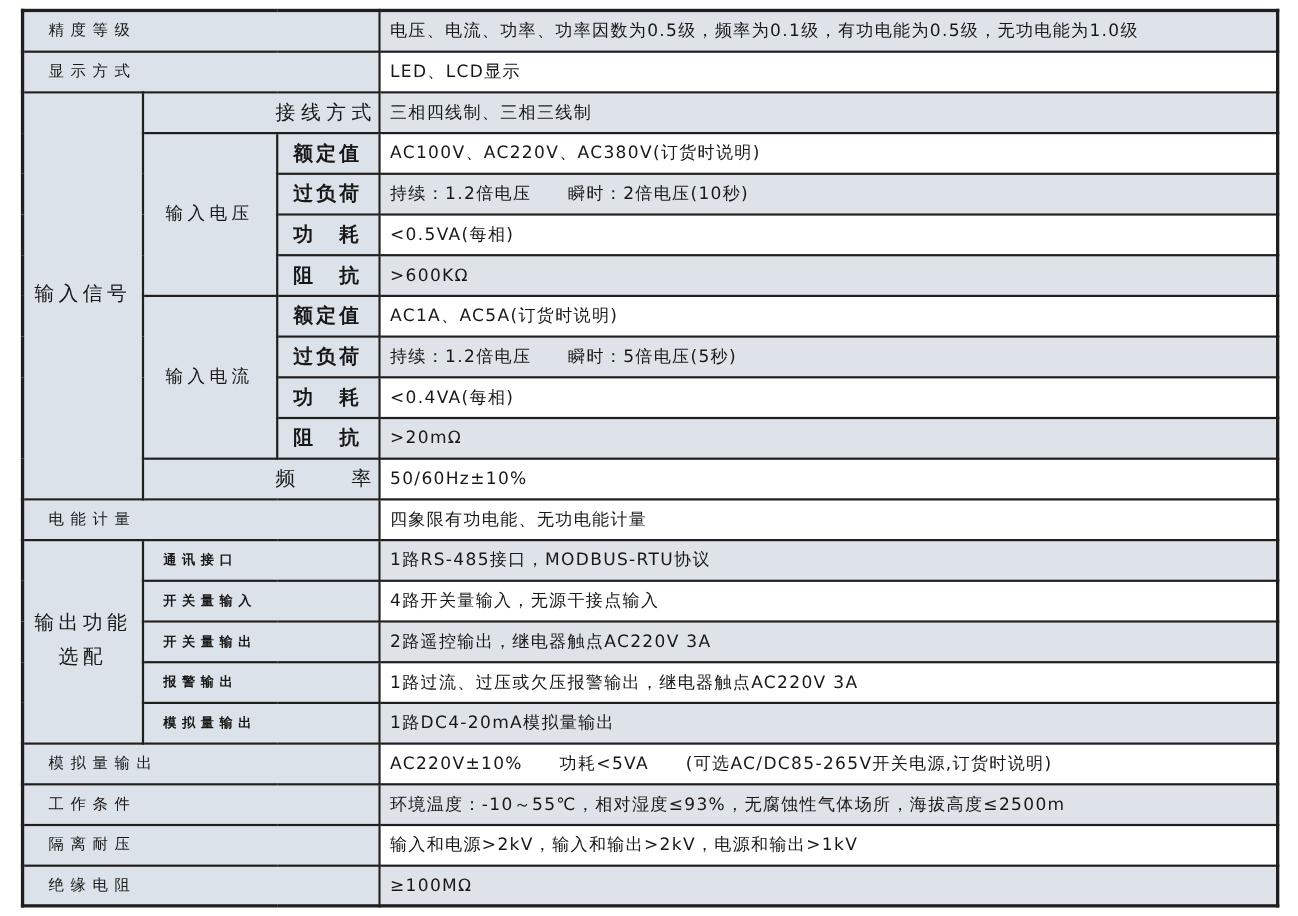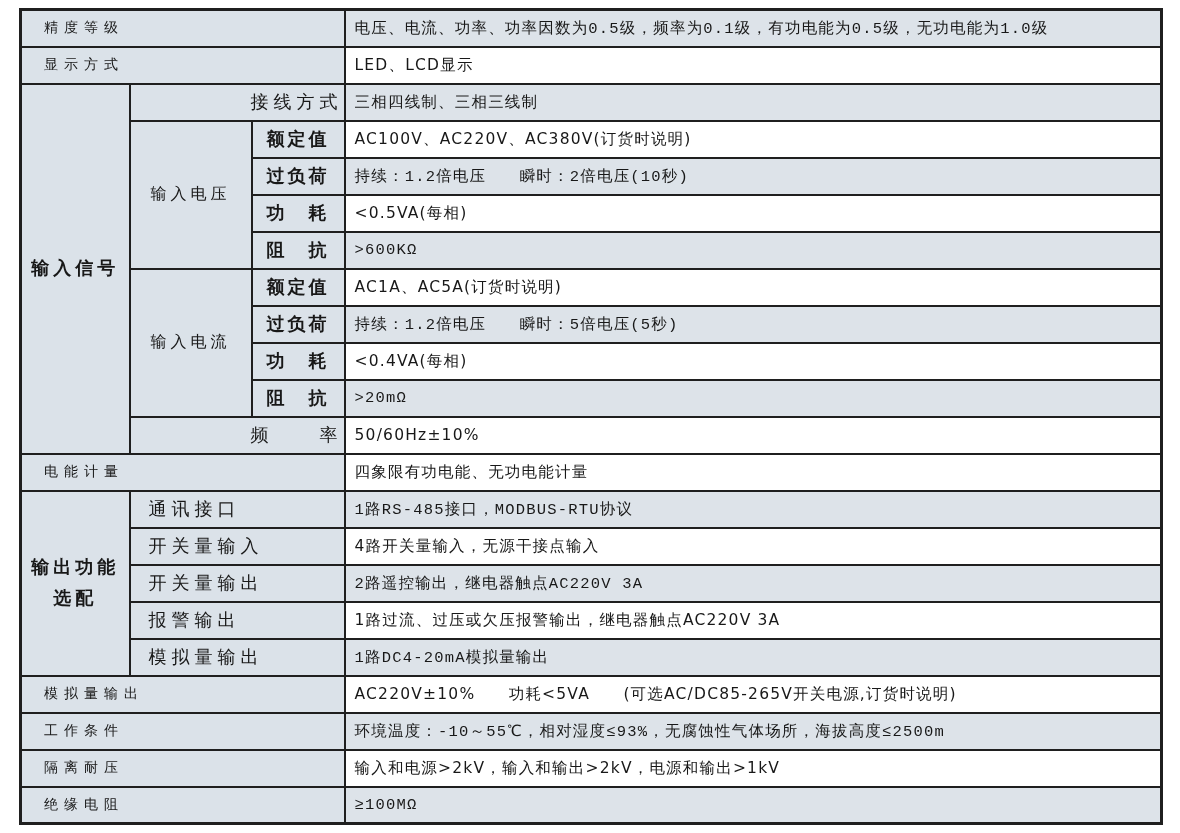--- a/index.html
+++ b/index.html
@@ -41,21 +41,21 @@
     font-size:14px;
     letter-spacing:6px;
     font-weight:500;
   }
   
   td.lh{
     background:var(--label-bg);
     text-align:center;
     font-size:18px;
     letter-spacing:4px;
-    font-weight:700;
+    font-weight:400;
     white-space:pre-line;
     line-height:1.7;
   }
   
   td.l2{
     background:var(--label-bg);
     text-align:center;
     font-size:16px;
     letter-spacing:4px;
     font-weight:500;
@@ -65,42 +65,41 @@
     background:var(--label-bg);
     text-align:right;
     font-size:18px;
     letter-spacing:5px;
     font-weight:500;
   }
   
   td.l2l{
     background:var(--label-bg);
     padding-left:18px;
-    font-size:18px;
+    font-size:12px;
     letter-spacing:5px;
-    font-weight:400;
+    font-weight:700;
   }
   
   td.l3{
     background:var(--label-bg);
     text-align:center;
     font-size:18px;
     letter-spacing:3px;
     font-weight:700;
   }
   
   td.v{
     background:var(--row-bg);
     padding-left:9px;
     font-size:15.5px;
     letter-spacing:1.2px;
   }
   td.v.alt{
     background:var(--alt-row-bg);
-    font-family:Liberation Mono, monospace;
   }
 </style>
 </head>
 <body>
 
 <table class="spec">
   <colgroup>
     <col style="width:109px">
     <col style="width:122px">
     <col style="width:93px">

